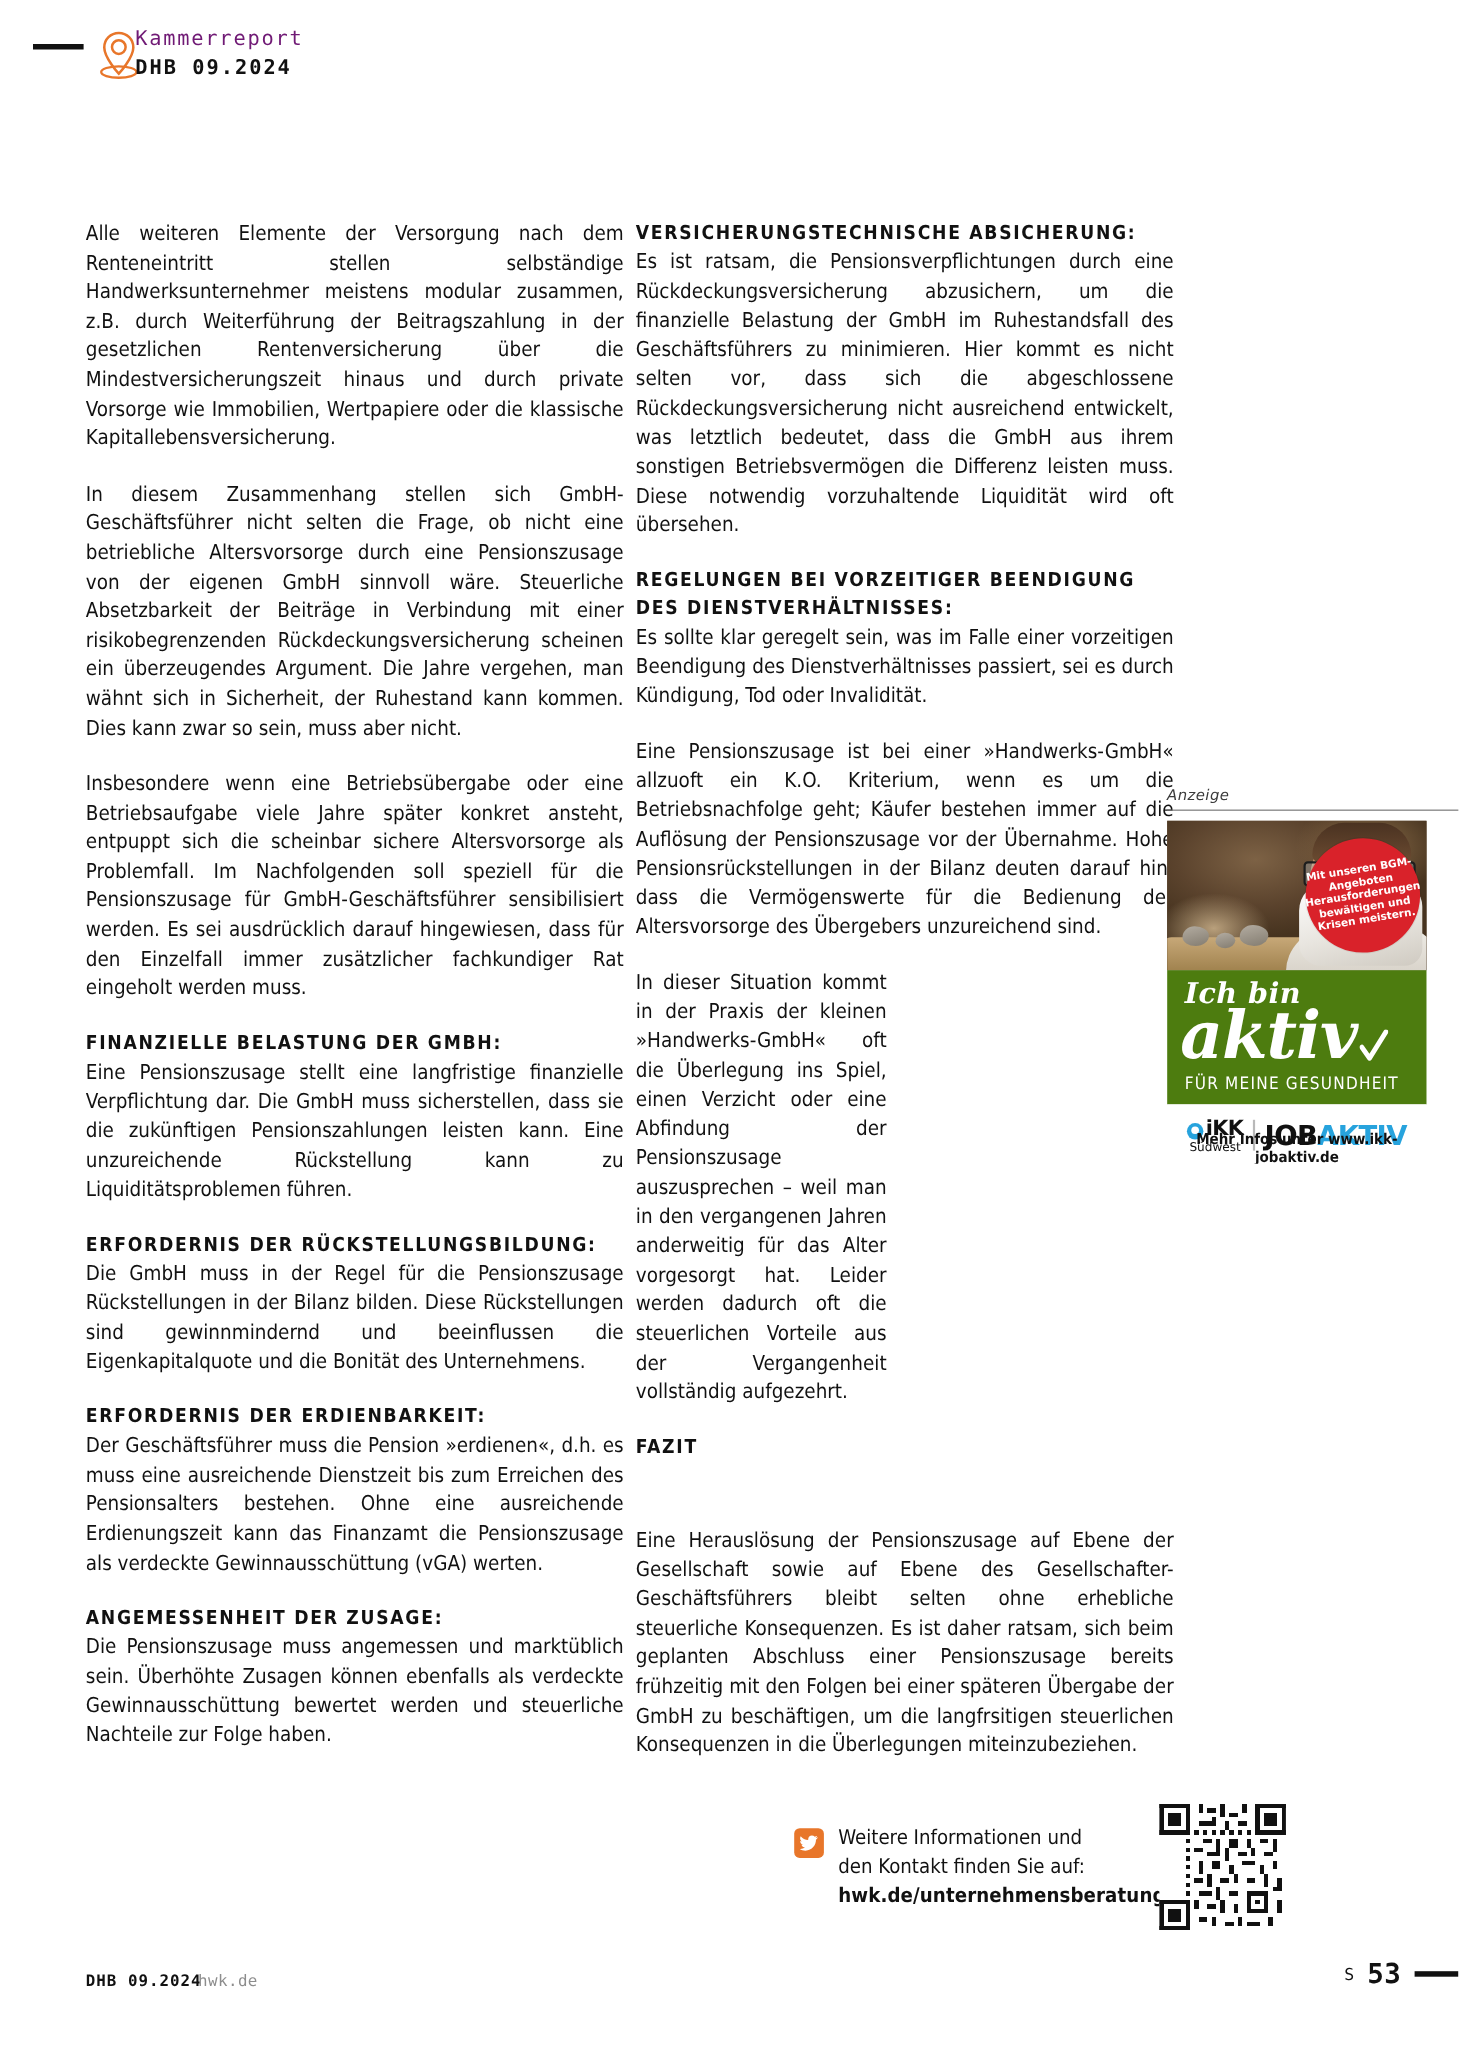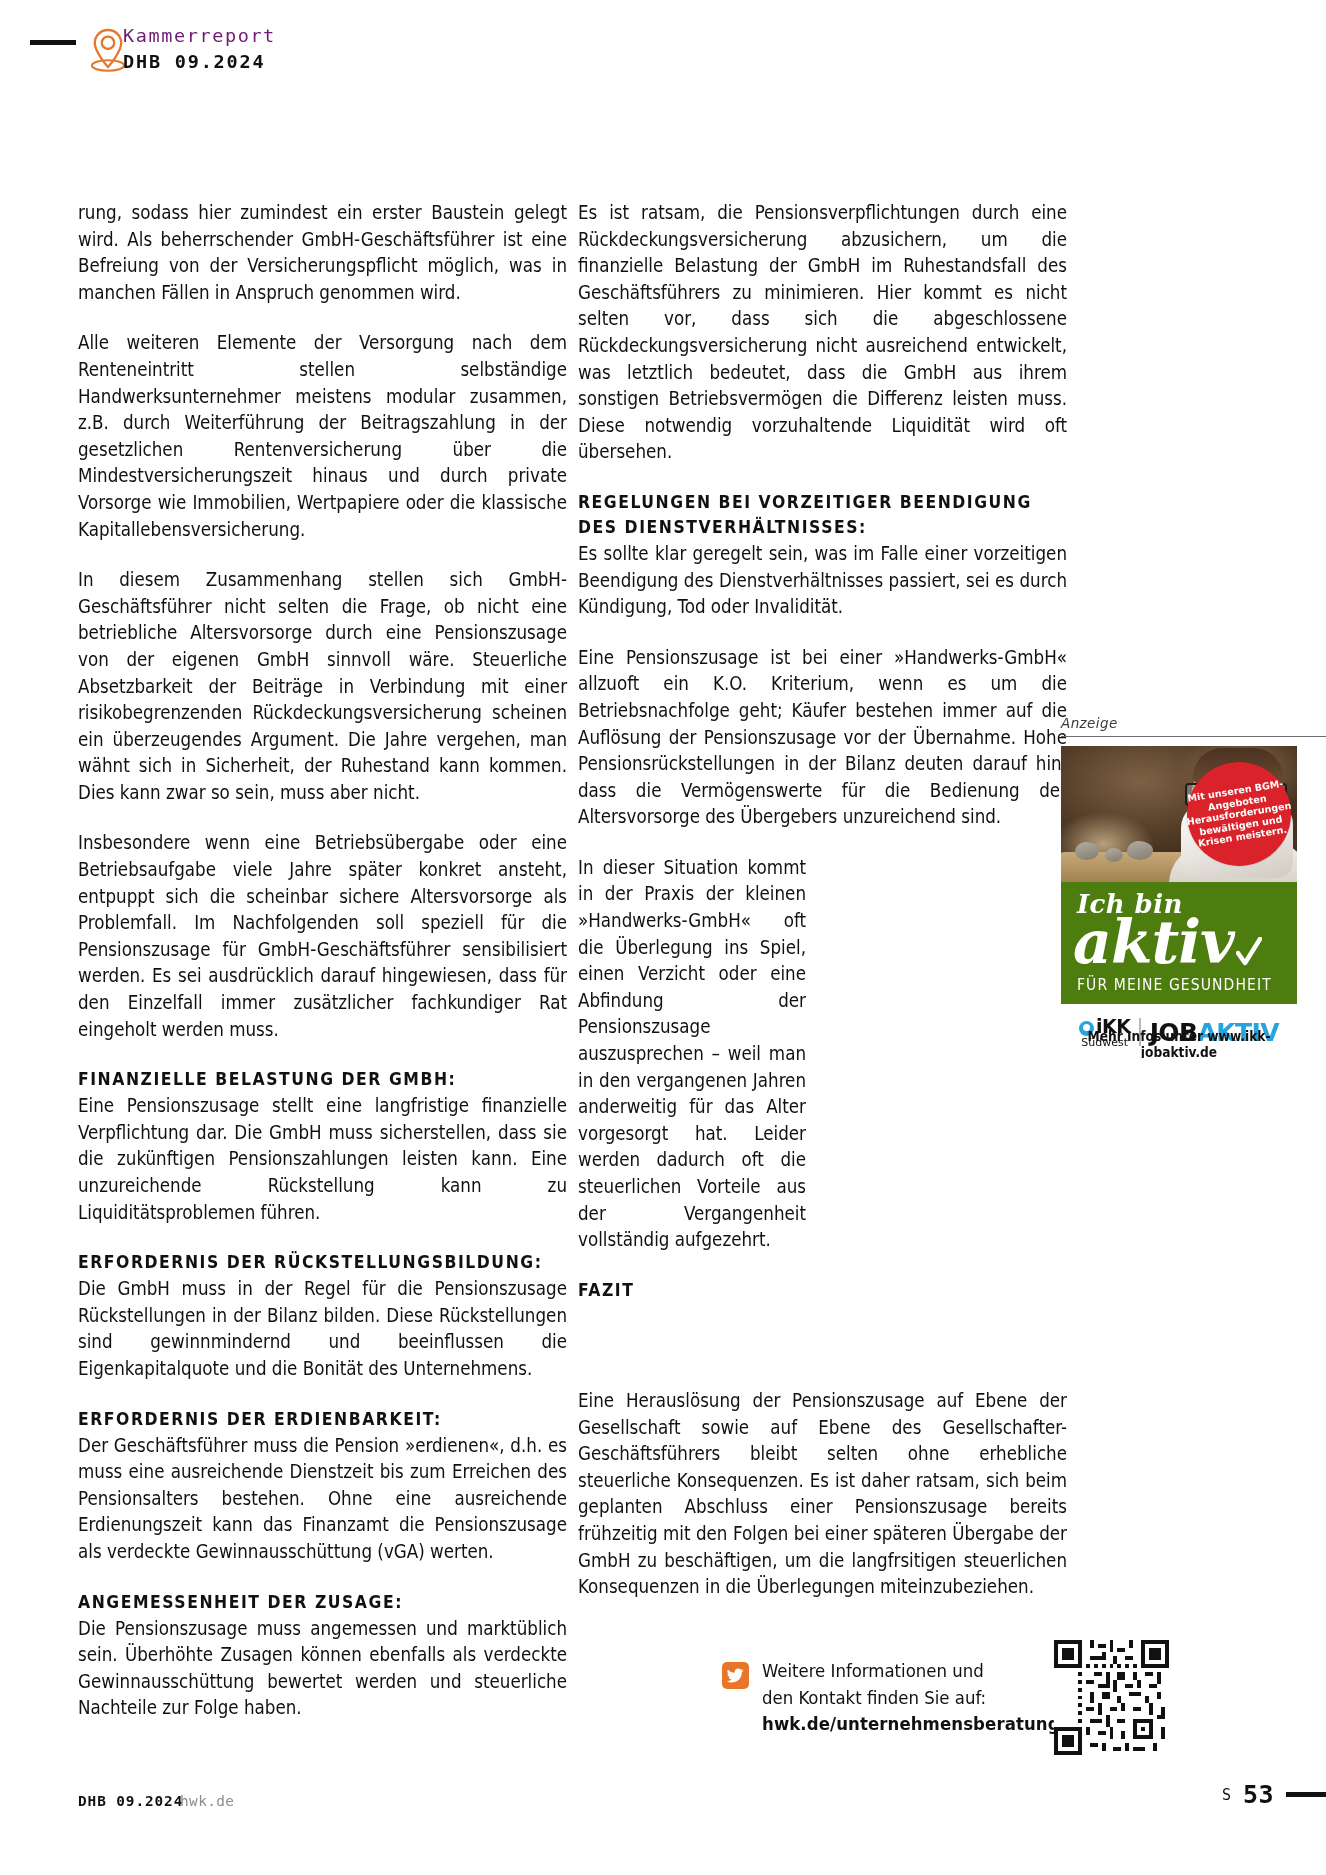--- a/index.html
+++ b/index.html
@@ -462,21 +462,20 @@
       </svg>
     </span>
 
     <div class="header-titles">
       <div class="header-kicker">Kammerreport</div>
       <div class="header-issue">DHB 09.2024</div>
     </div>
   </div>
 
   <div class="col col-left">
-    <p>rung, sodass hier zumindest ein erster Baustein gelegt wird. Als beherrschender GmbH-Geschäftsführer ist eine Befreiung von der Versicherungspflicht möglich, was in manchen Fällen in Anspruch genommen wird.</p>
     <p>Alle weiteren Elemente der Versorgung nach dem Renteneintritt stellen selbständige Handwerksunternehmer meistens modular zusammen, z.B. durch Weiterführung der Beitragszahlung in der gesetzlichen Rentenversicherung über die Mindestversicherungszeit hinaus und durch private Vorsorge wie Immobilien, Wertpapiere oder die klassische Kapitallebensversicherung.</p>
     <p>In diesem Zusammenhang stellen sich GmbH-Geschäftsführer nicht selten die Frage, ob nicht eine betriebliche Altersvorsorge durch eine Pensionszusage von der eigenen GmbH sinnvoll wäre. Steuerliche Absetzbarkeit der Beiträge in Verbindung mit einer risikobegrenzenden Rückdeckungsversicherung scheinen ein überzeugendes Argument. Die Jahre vergehen, man wähnt sich in Sicherheit, der Ruhestand kann kommen. Dies kann zwar so sein, muss aber nicht.</p>
     <p>Insbesondere wenn eine Betriebsübergabe oder eine Betriebsaufgabe viele Jahre später konkret ansteht, entpuppt sich die scheinbar sichere Altersvorsorge als Problemfall. Im Nachfolgenden soll speziell für die Pensionszusage für GmbH-Geschäftsführer sensibilisiert werden. Es sei ausdrücklich darauf hingewiesen, dass für den Einzelfall immer zusätzlicher fachkundiger Rat eingeholt werden muss.</p>
 
     <div class="sec-block">
       <h3 class="sec">FINANZIELLE BELASTUNG DER GMBH:</h3>
       <p>Eine Pensionszusage stellt eine langfristige finanzielle Verpflichtung dar. Die GmbH muss sicherstellen, dass sie die zukünftigen Pensionszahlungen leisten kann. Eine unzureichende Rückstellung kann zu Liquiditätsproblemen führen.</p>
     </div>
 
     <div class="sec-block">
@@ -490,20 +489,21 @@
     </div>
 
     <div class="sec-block">
       <h3 class="sec">ANGEMESSENHEIT DER ZUSAGE:</h3>
       <p>Die Pensionszusage muss angemessen und marktüblich sein. Überhöhte Zusagen können ebenfalls als verdeckte Gewinnausschüttung bewertet werden und steuerliche Nachteile zur Folge haben.</p>
     </div>
   </div>
 
   <div class="col col-right">
     <div class="sec-block">
+      <h3 class="sec">VERSICHERUNGSTECHNISCHE ABSICHERUNG:</h3>
       <p>Es ist ratsam, die Pensionsverpflichtungen durch eine Rückdeckungsversicherung abzusichern, um die finanzielle Belastung der GmbH im Ruhestandsfall des Geschäftsführers zu minimieren. Hier kommt es nicht selten vor, dass sich die abgeschlossene Rückdeckungsversicherung nicht ausreichend entwickelt, was letztlich bedeutet, dass die GmbH aus ihrem sonstigen Betriebsvermögen die Differenz leisten muss. Diese notwendig vorzuhaltende Liquidität wird oft übersehen.</p>
     </div>
 
     <div class="sec-block">
       <h3 class="sec">REGELUNGEN BEI VORZEITIGER BEENDIGUNG DES DIENSTVERHÄLTNISSES:</h3>
       <p>Es sollte klar geregelt sein, was im Falle einer vorzeitigen Beendigung des Dienstverhältnisses passiert, sei es durch Kündigung, Tod oder Invalidität.</p>
     </div>
 
     <div class="sec-block">
       <p>Eine Pensionszusage ist bei einer »Handwerks-GmbH« allzuoft ein K.O. Kriterium, wenn es um die Betriebsnachfolge geht; Käufer bestehen immer auf die Auflösung der Pensionszusage vor der Übernahme. Hohe Pensionsrückstellungen in der Bilanz deuten darauf hin, dass die Vermögenswerte für die Bedienung der Altersvorsorge des Übergebers unzureichend sind.</p>

